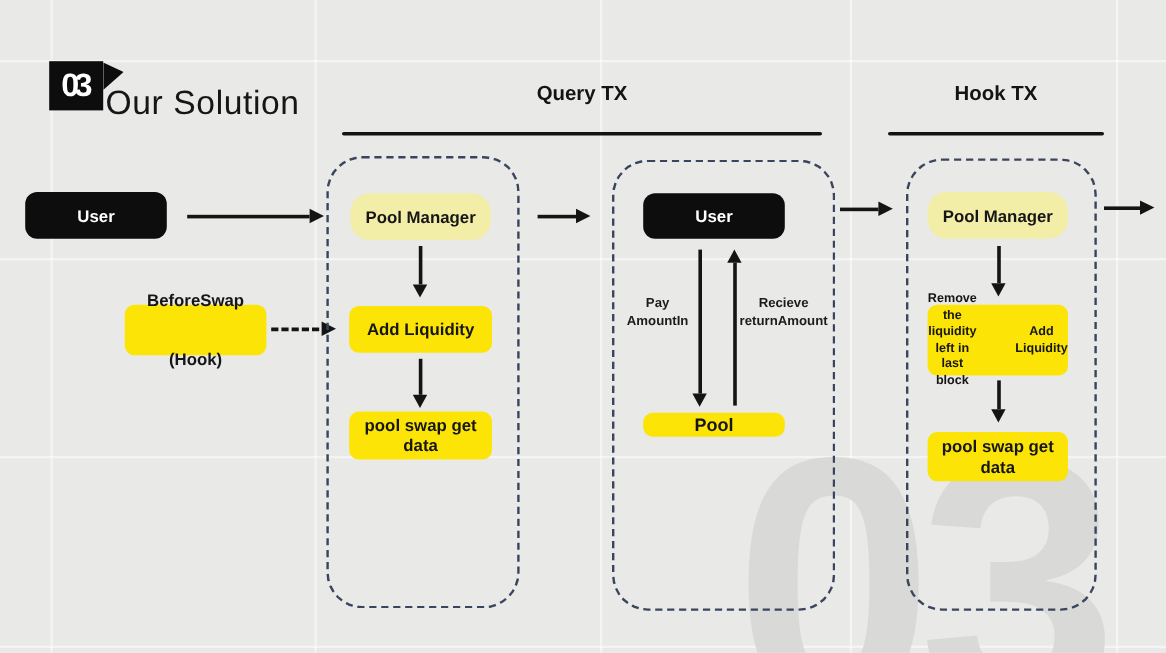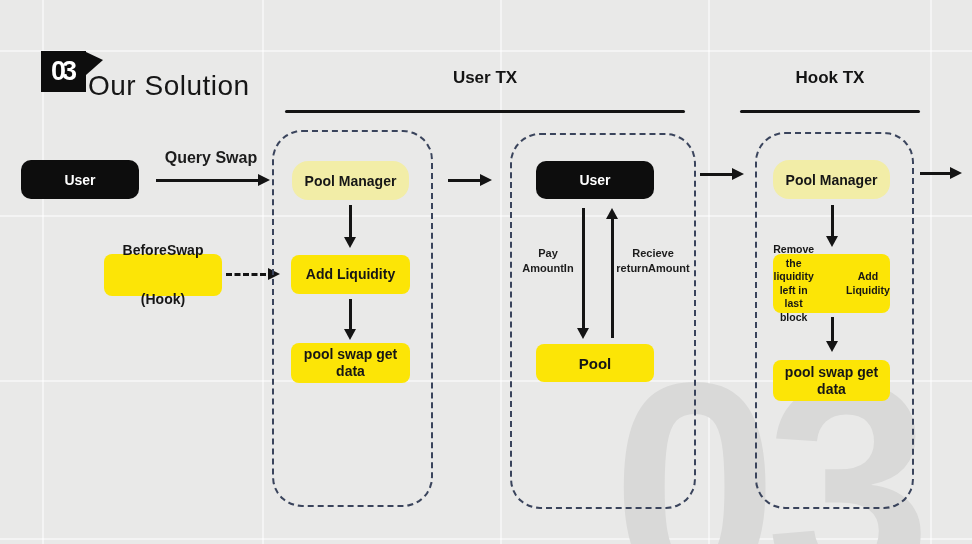--- a/index.html
+++ b/index.html
@@ -112,32 +112,31 @@
 
   <div class="watermark">03</div>
 
   <div class="layer">
 
     <div class="badge">03</div>
     <div class="badge-flag"></div>
     <div class="slide-title">Our Solution</div>
 
     <div class="tx-header" style="left:285px;width:400px">
-      <span class="tx-label">User TX</span>
+      <span class="tx-label">Query TX</span>
     </div>
     <div class="tx-underline" style="left:285px;width:400px"></div>
 
     <div class="tx-header" style="left:740px;width:180px">
       <span class="tx-label">Hook TX</span>
     </div>
     <div class="tx-underline" style="left:740px;width:180px"></div>
 
     <div class="node black" style="left:21px;top:160px;width:118px;height:39px">User</div>
 
-    <div class="flow-label lbl-lg" style="left:150px;top:149px;width:122px">Query Swap</div>
     <div class="harrow" style="left:156px;top:179px;width:102px"></div>
 
     <div class="node yellow" style="left:104px;top:254px;width:118px;height:42px;flex-direction:column">
       <span>BeforeSwap</span>
       <span>(Hook)</span>
     </div>
     <div class="darrow" style="left:226px;top:273px;width:40px"></div>
 
     <div class="dashed-box" style="left:272px;top:130px;width:157px;height:373px"></div>
     <div class="node pale" style="left:292px;top:161px;width:117px;height:39px">Pool Manager</div>
@@ -153,21 +152,21 @@
     <div class="varrow down" style="left:582px;top:208px;height:120px"></div>
     <div class="varrow up" style="left:611px;top:219px;height:119px"></div>
     <div class="flow-label lbl-sm" style="left:512px;top:246px;width:72px">
       <span>Pay</span><br>
       <span>AmountIn</span>
     </div>
     <div class="flow-label lbl-sm" style="left:612px;top:246px;width:82px">
       <span>Recieve</span><br>
       <span>returnAmount</span>
     </div>
-    <div class="node yellow" style="left:536px;top:344px;width:118px;height:38px;font-size:15px">Pool</div>
+    <div class="node yellow" style="left:536px;top:344px;width:118px;height:20px;font-size:15px">Pool</div>
 
     <div class="harrow" style="left:700px;top:173px;width:32px"></div>
 
     <div class="dashed-box" style="left:755px;top:132px;width:155px;height:373px"></div>
     <div class="node pale" style="left:773px;top:160px;width:117px;height:39px">Pool Manager</div>
     <div class="varrow down" style="left:831px;top:205px;height:31px"></div>
     <div class="node yellow small" style="left:773px;top:254px;width:117px;height:59px">
       <span>Remove the liquidity left in last block</span>
       <span>Add Liquidity</span>
     </div>

